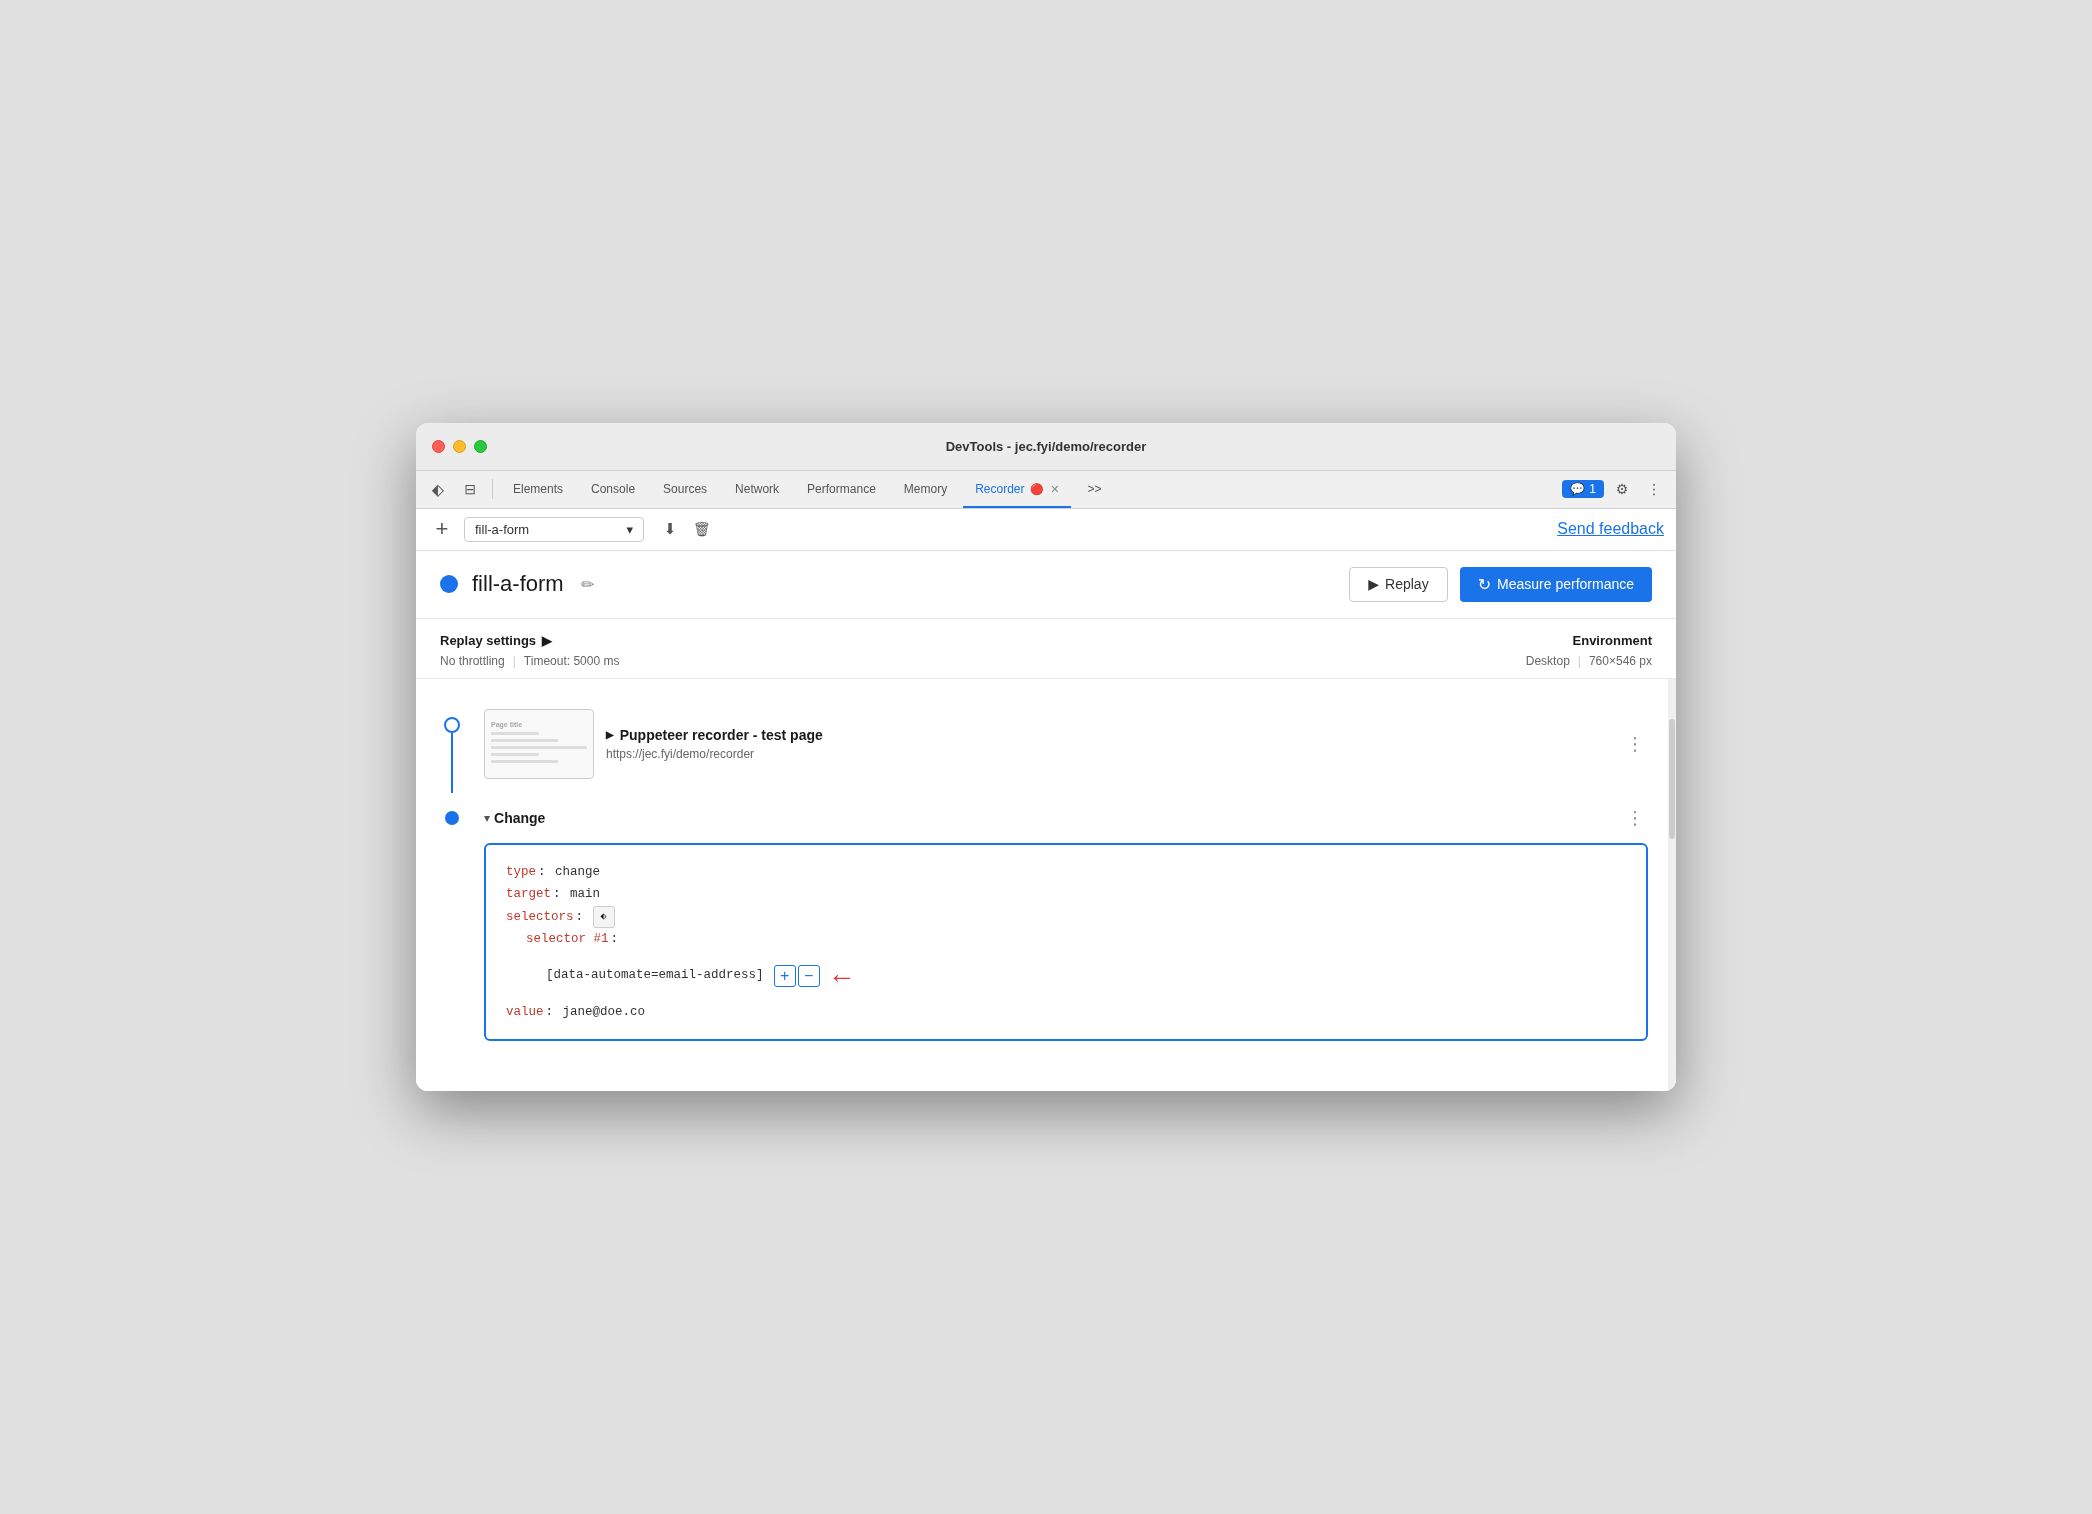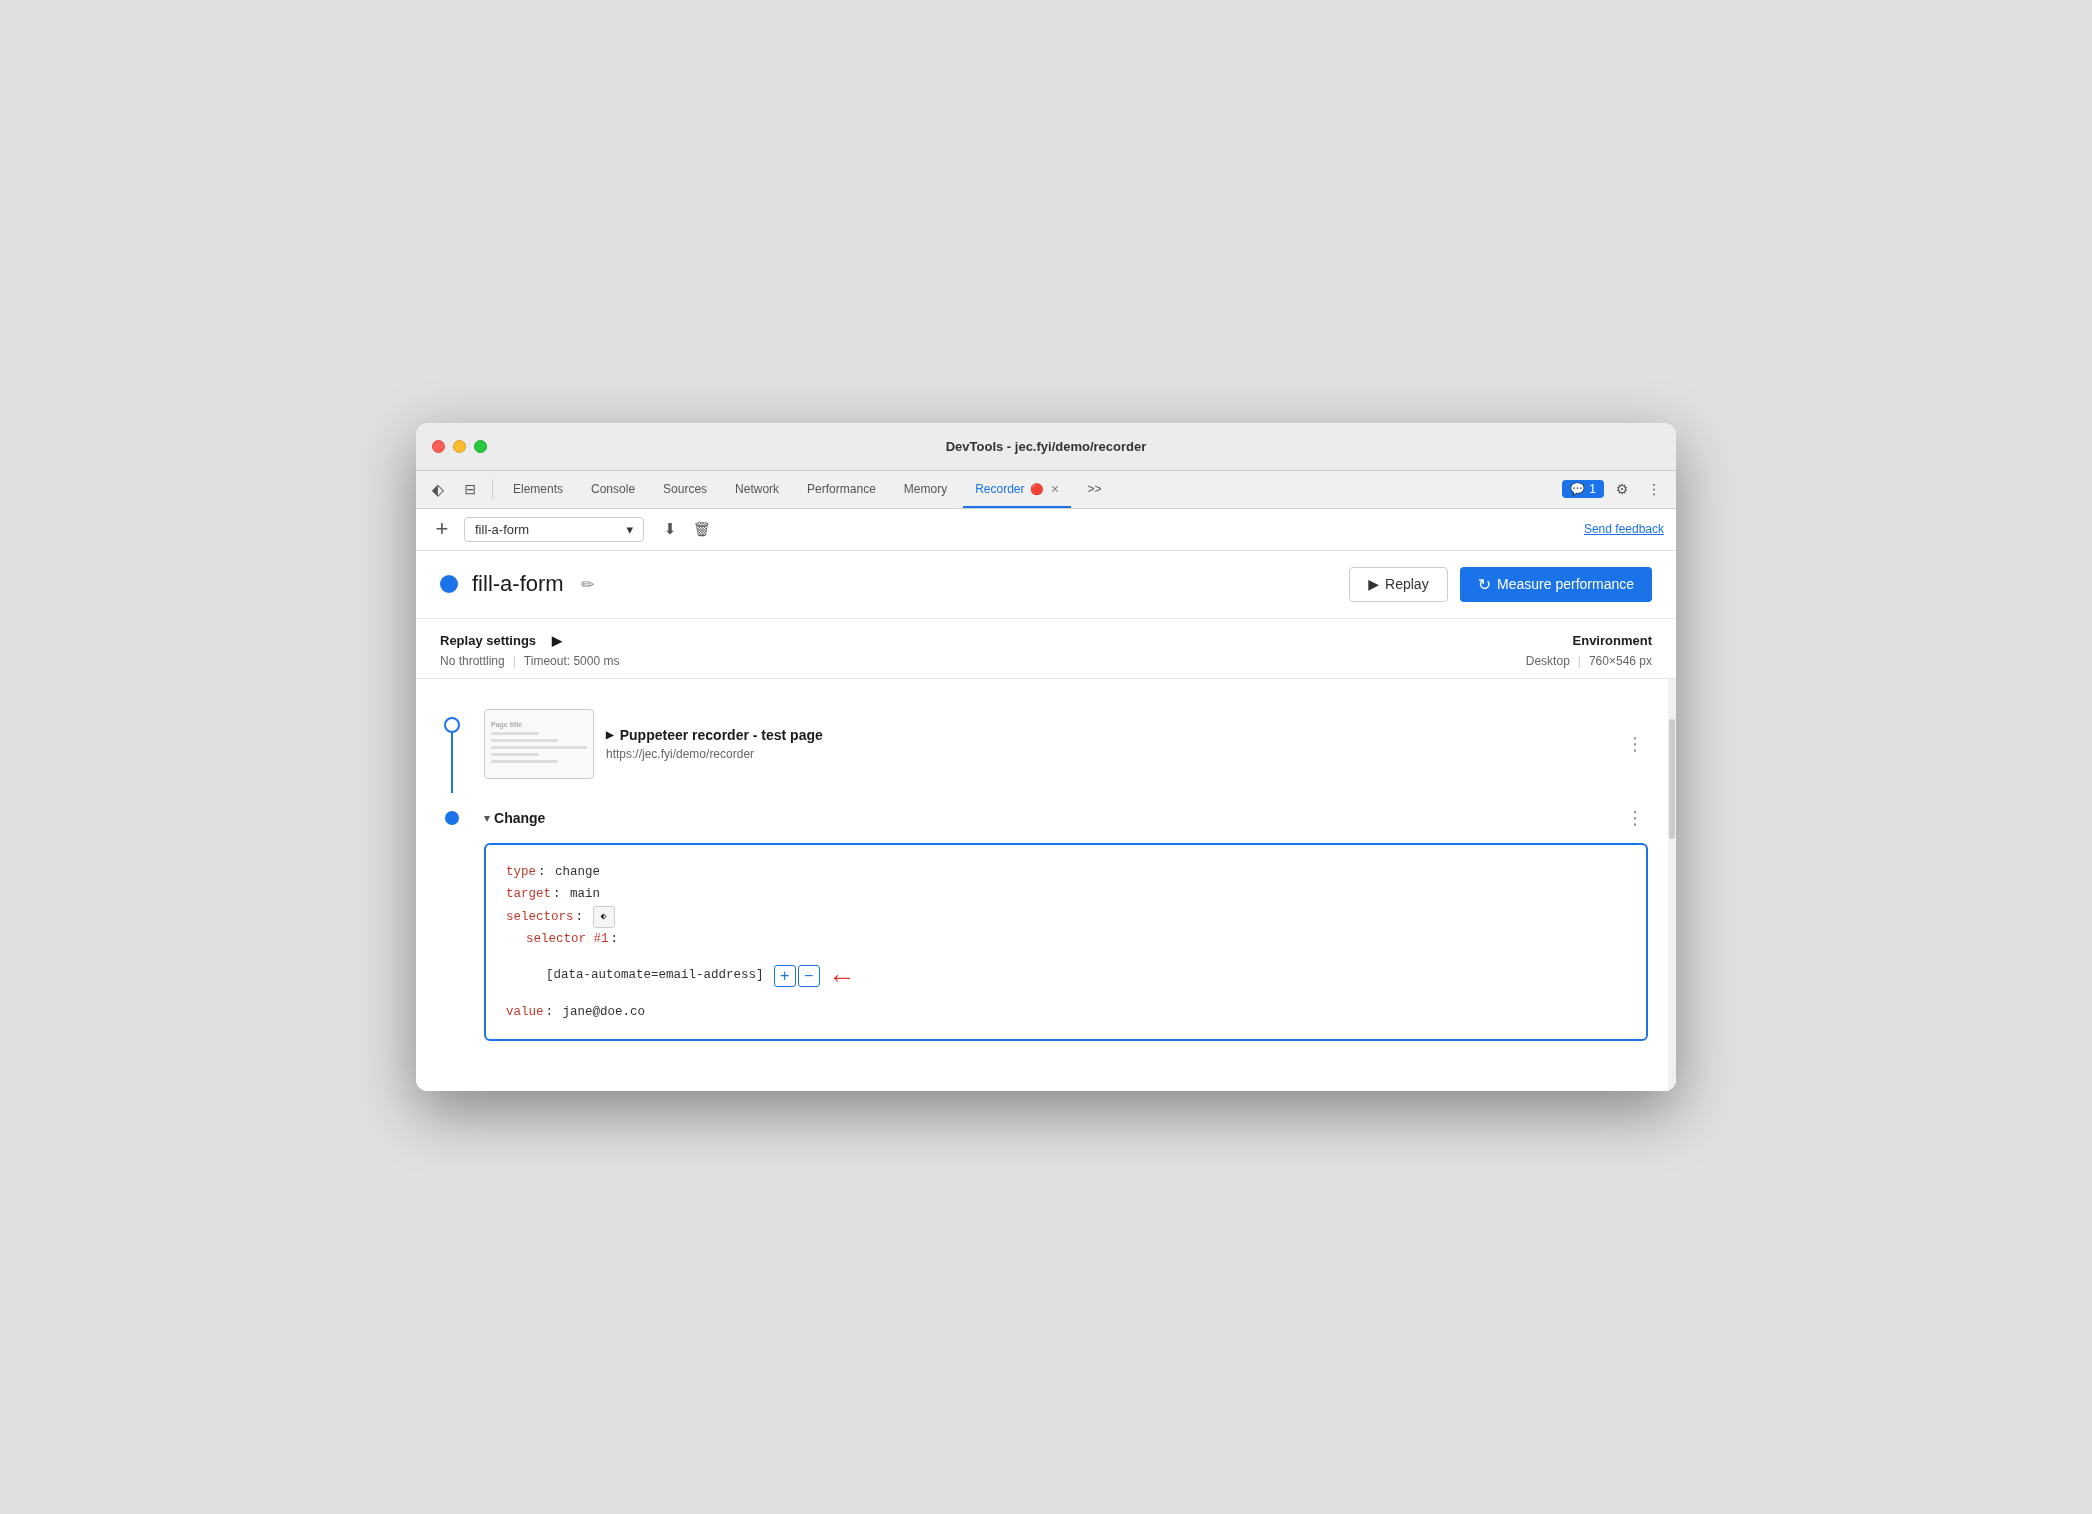--- a/index.html
+++ b/index.html
@@ -162,21 +162,21 @@
       gap: 8px;
       min-width: 180px;
     }
     .toolbar-icons {
       display: flex;
       gap: 4px;
       margin-left: 12px;
     }
     .toolbar-right {
       margin-left: auto;
-      font-size: 12px;
+      font-size: 16px;
       color: #1a73e8;
       text-decoration: underline;
       cursor: pointer;
     }
 
     
     .main-content {
       background: #fff;
       flex: 1;
       display: flex;
@@ -247,21 +247,21 @@
       border-bottom: 1px solid #e8e8e8;
       justify-content: space-between;
     }
     .settings-left {}
     .settings-title {
       font-size: 13px;
       font-weight: 600;
       color: #1a1a1a;
       display: flex;
       align-items: center;
-      gap: 16px;
+      gap: 6px;
       margin-bottom: 6px;
       cursor: pointer;
     }
     .settings-details {
       font-size: 12px;
       color: #666;
       display: flex;
       align-items: center;
       gap: 0;
     }

